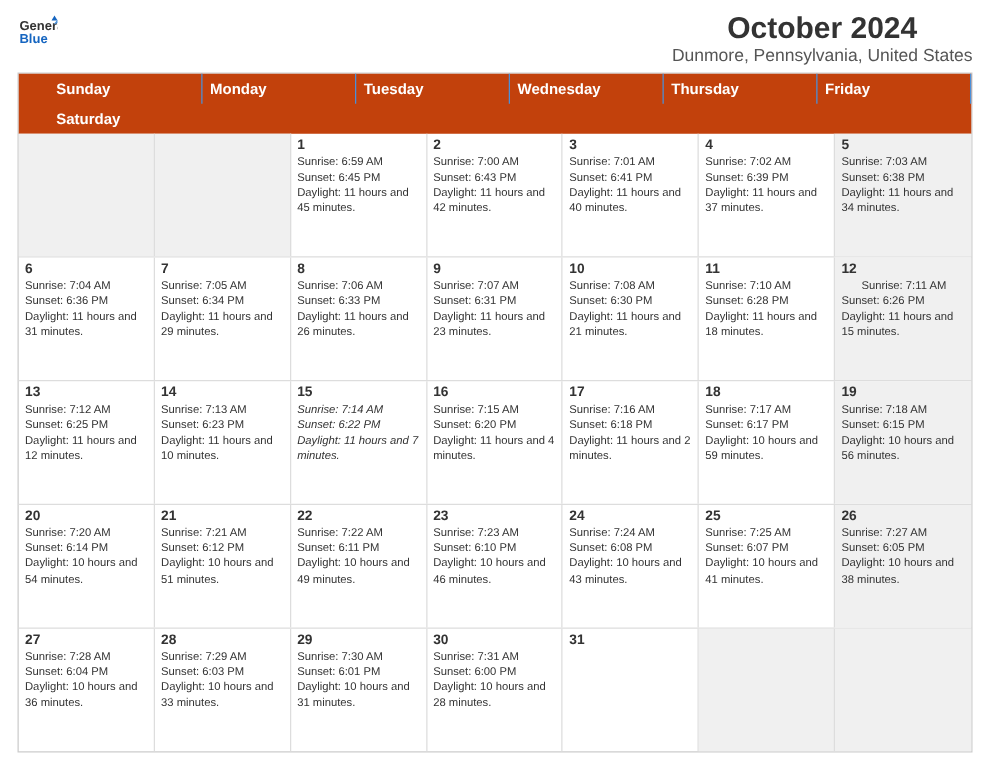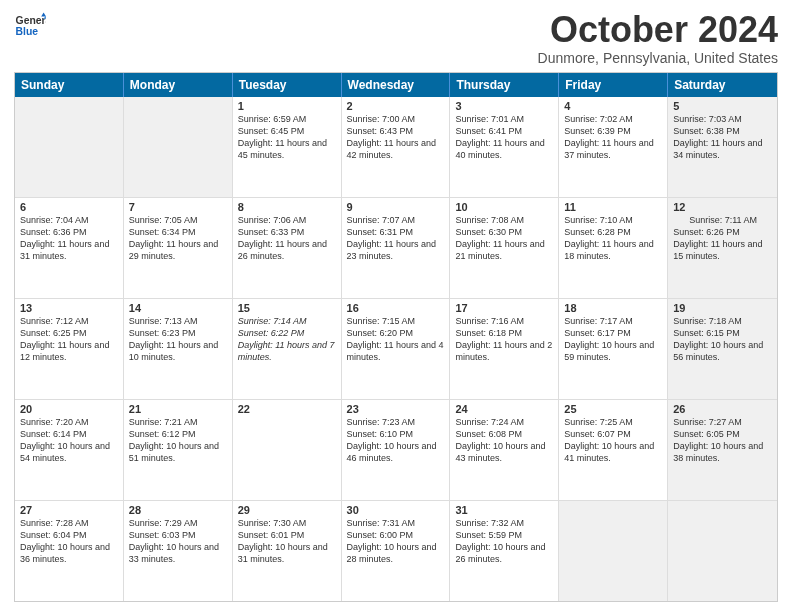--- a/index.html
+++ b/index.html
@@ -29,39 +29,41 @@
       gap: 4px;
     }
     .logo-icon {
       width: 32px;
       height: 32px;
     }
     .title-block {
       text-align: right;
     }
     .month-title {
-      font-size: 36px;
+      font-size: 24px;
       font-weight: bold;
       color: #333;
       line-height: 1.1;
+      text-align: center;
     }
     .location {
       font-size: 14px;
       color: #555;
     }
     .calendar {
       flex: 1;
       display: flex;
       flex-direction: column;
       border: 1px solid #ccc;
     }
     .cal-header {
       display: grid;
-      grid-template-columns: repeat(7, 1fr);
-      background: #0369a1;
+      grid-template-columns: repeat(6, 1fr);
+      background: #c2410c;
+      padding-left: 24px;
     }
     .cal-header-cell {
       color: #fff;
       font-size: 12px;
       font-weight: bold;
       padding: 5px 6px;
       text-align: left;
       border-right: 1px solid #4a90d9;
     }
     .cal-header-cell:last-child { border-right: none; }
@@ -195,21 +197,23 @@
 Sunset: 6:15 PM
 Daylight: 10 hours and 56 minutes.</span></div>
         </div>
         <div class="cal-row">
           <div class="cal-cell"><span class="day-num">20</span><span class="cell-info" style="white-space: pre-line;">Sunrise: 7:20 AM
 Sunset: 6:14 PM
 Daylight: 10 hours and 54 minutes.</span></div>
           <div class="cal-cell"><span class="day-num">21</span><span class="cell-info" style="white-space: pre-line;">Sunrise: 7:21 AM
 Sunset: 6:12 PM
 Daylight: 10 hours and 51 minutes.</span></div>
-          <div class="cal-cell"><span class="day-num">22</span></div>
+          <div class="cal-cell"><span class="day-num">22</span><span class="cell-info" style="white-space: pre-line;">Sunrise: 7:22 AM
+Sunset: 6:11 PM
+Daylight: 10 hours and 49 minutes.</span></div>
           <div class="cal-cell"><span class="day-num">23</span><span class="cell-info" style="white-space: pre-line;">Sunrise: 7:23 AM
 Sunset: 6:10 PM
 Daylight: 10 hours and 46 minutes.</span></div>
           <div class="cal-cell"><span class="day-num">24</span><span class="cell-info" style="white-space: pre-line;">Sunrise: 7:24 AM
 Sunset: 6:08 PM
 Daylight: 10 hours and 43 minutes.</span></div>
           <div class="cal-cell"><span class="day-num">25</span><span class="cell-info" style="white-space: pre-line; text-align: center;">Sunrise: 7:25 AM
 Sunset: 6:07 PM
 Daylight: 10 hours and 41 minutes.</span></div>
           <div class="cal-cell shaded"><span class="day-num">26</span><span class="cell-info" style="white-space: pre-line;">Sunrise: 7:27 AM
@@ -222,21 +226,19 @@
 Daylight: 10 hours and 36 minutes.</span></div>
           <div class="cal-cell"><span class="day-num">28</span><span class="cell-info" style="white-space: pre-line;">Sunrise: 7:29 AM
 Sunset: 6:03 PM
 Daylight: 10 hours and 33 minutes.</span></div>
           <div class="cal-cell"><span class="day-num">29</span><span class="cell-info" style="white-space: pre-line;">Sunrise: 7:30 AM
 Sunset: 6:01 PM
 Daylight: 10 hours and 31 minutes.</span></div>
           <div class="cal-cell"><span class="day-num">30</span><span class="cell-info" style="white-space: pre-line;">Sunrise: 7:31 AM
 Sunset: 6:00 PM
 Daylight: 10 hours and 28 minutes.</span></div>
-          <div class="cal-cell"><span class="day-num">31</span><span class="cell-info" style="white-space: pre-line;">Sunrise: 7:32 AM
-Sunset: 5:59 PM
-Daylight: 10 hours and 26 minutes.</span></div>
+          <div class="cal-cell"><span class="day-num">31</span></div>
           <div class="cal-cell empty shaded"></div>
           <div class="cal-cell empty shaded"></div>
         </div>
       </div>
   </div>
 </div>
 
 </body></html>

